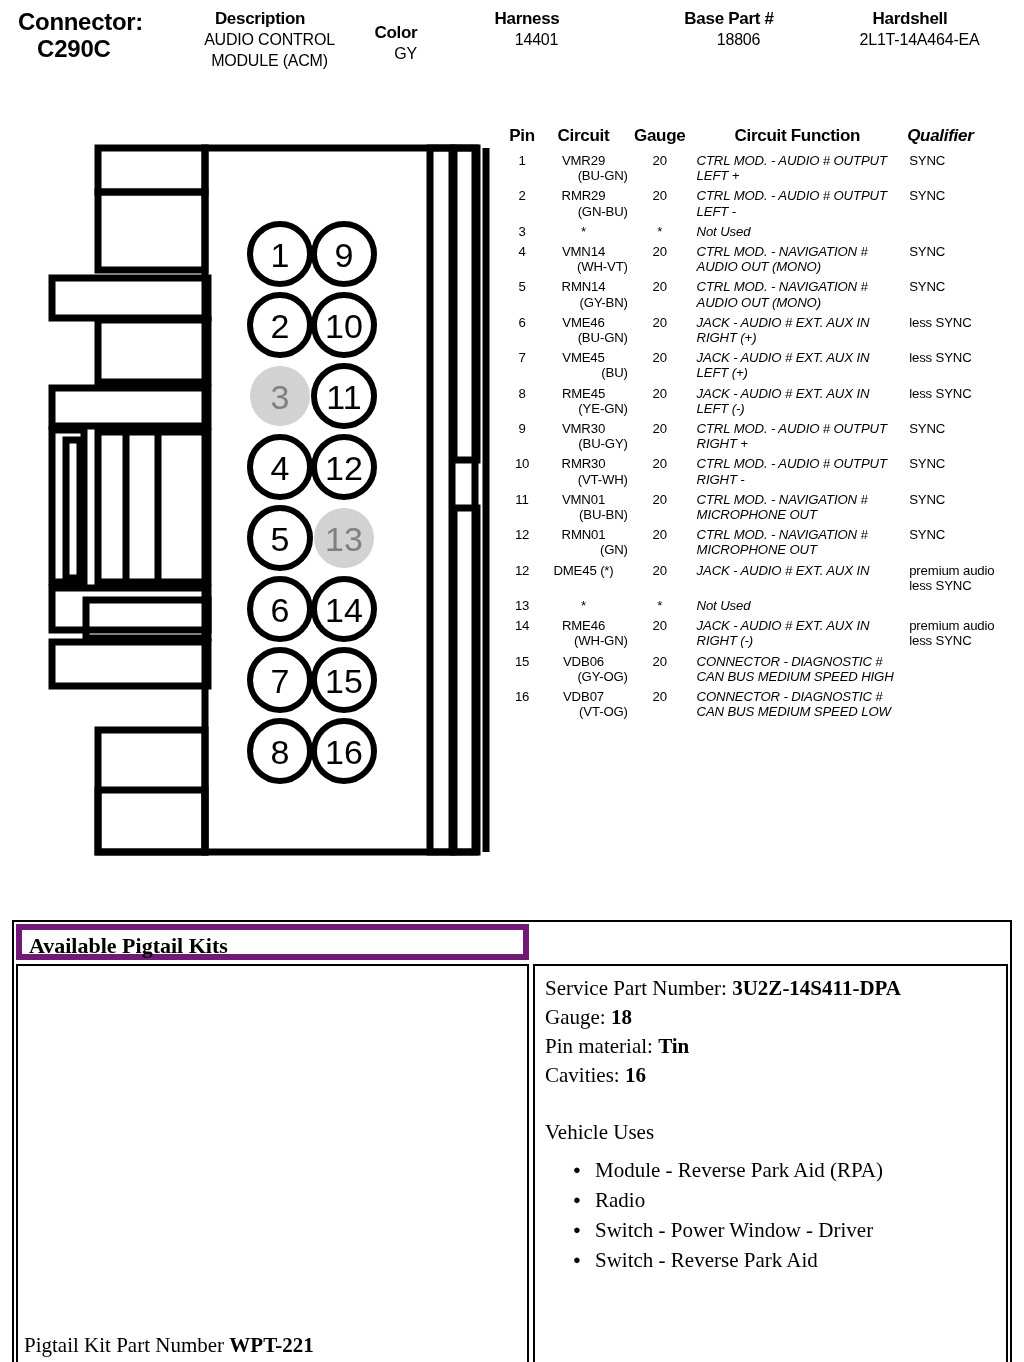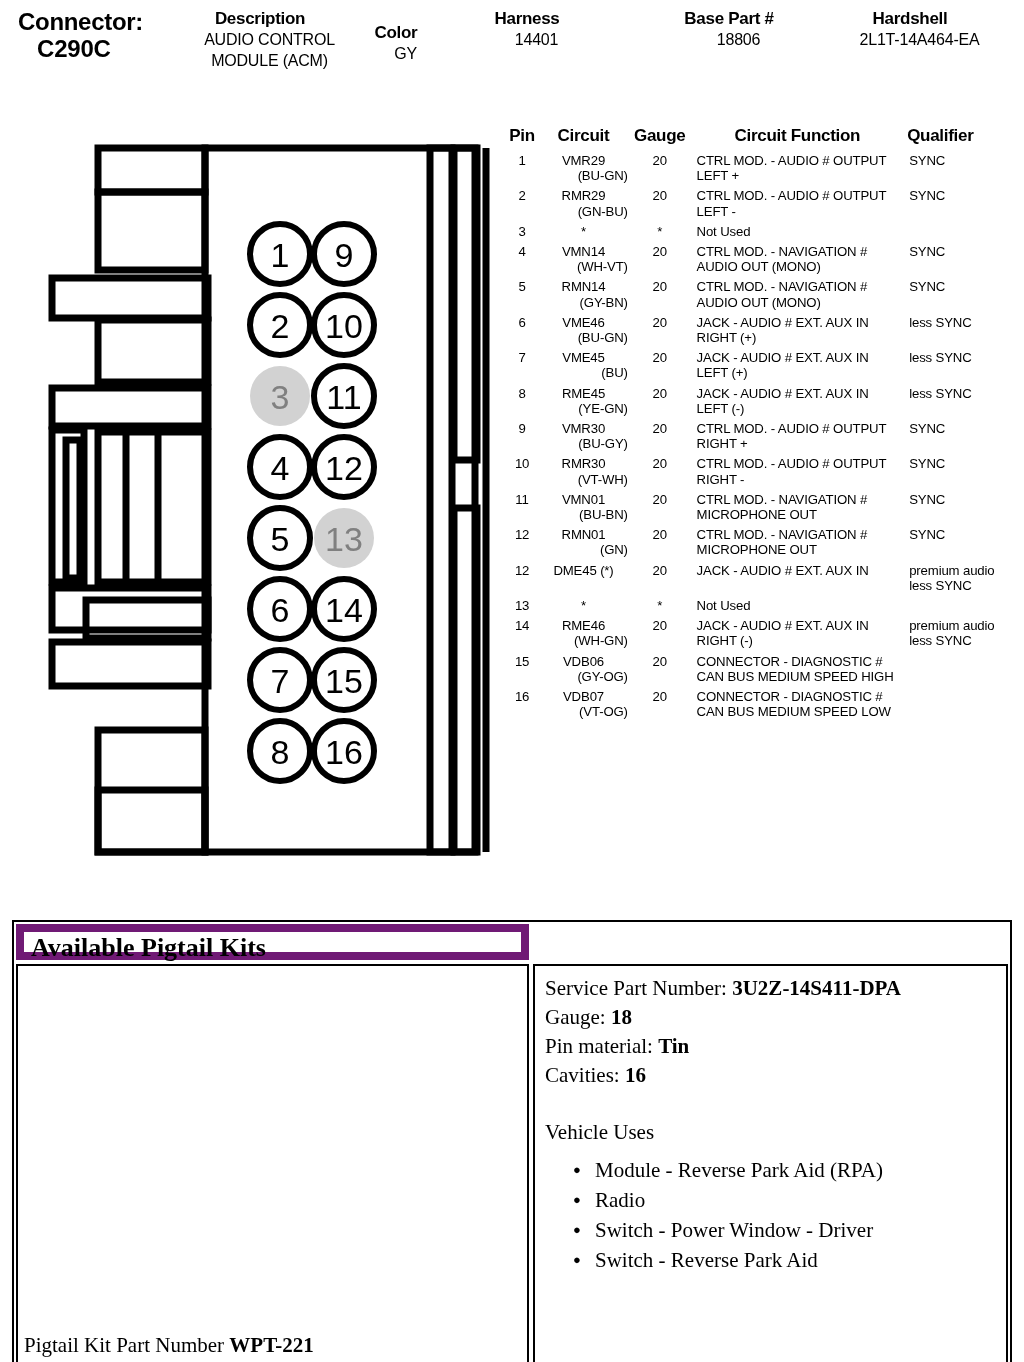--- a/index.html
+++ b/index.html
@@ -75,26 +75,26 @@
     font-size: 13.2px;
     line-height: 15.2px;
     vertical-align: top;
     padding: 0 0 5px 0;
     letter-spacing: -0.15px;
   }
   .th-pin      { width: 30px;  text-align: center; }
   .th-circuit  { width: 78px;  text-align: center; }
   .th-gauge    { width: 56px;  text-align: center; }
   .th-function { width: 186px; text-align: center; }
-  .th-qual     { width: 96px;  text-align: left; padding-left: 4px !important; }
+  .th-qual     { width: 96px;  text-align: left; padding-left: 4px !important; font-style: italic; }
 
   .td-pin      { text-align: center; }
   .td-circuit  { text-align: center; }
   .td-gauge    { text-align: center; }
-  .td-function { text-align: left; padding-left: 5px !important; }
+  .td-function { text-align: left; padding-left: 5px !important; font-style: italic; }
   .td-qual     { text-align: left; padding-left: 6px !important; }
   .sub         { display: block; text-align: right; }
 
   
   #pigtail-section {
     position: absolute;
     left: 12px; top: 920px;
     width: 1000px; height: 460px;
   }
   #pigtail-outer {
@@ -105,25 +105,25 @@
   }
   #pigtail-left {
     position: absolute;
     left: 4px; top: 4px;
     width: 513px; height: 450px;
     box-sizing: border-box;
   }
   #pigtail-kits-header {
     position: absolute; left: 0; top: 0;
     width: 513px; height: 36px;
-    border: 8px solid #701a75;
+    border: 6px solid #701a75;
     box-sizing: border-box;
     font-family: "Liberation Serif", serif;
     font-weight: bold;
-    font-size: 26px;
+    font-size: 22px;
     line-height: 32px;
     padding-left: 7px;
     box-sizing: border-box;
   }
   #pigtail-kits-body {
     position: absolute; left: 0; top: 40px;
     width: 513px; height: 410px;
     border: 2px solid #000;
     border-bottom: none;
     box-sizing: border-box;

